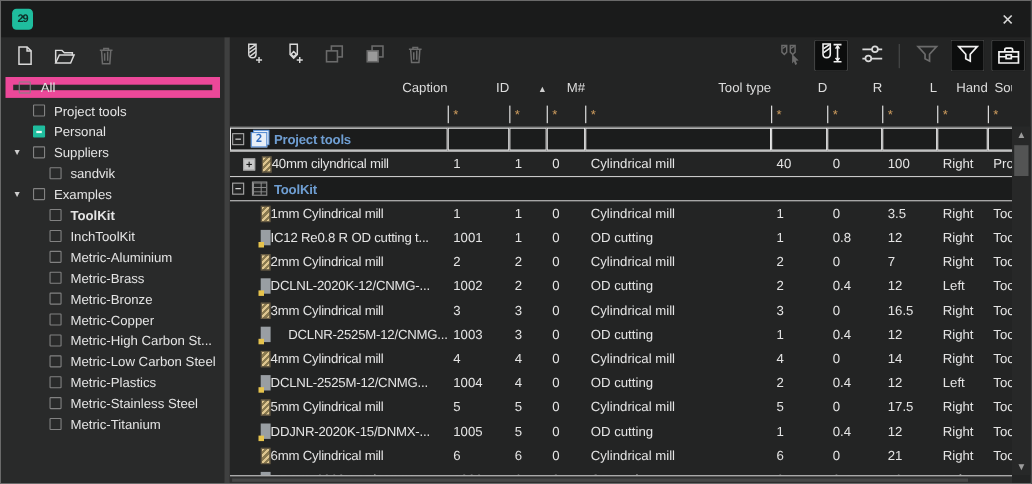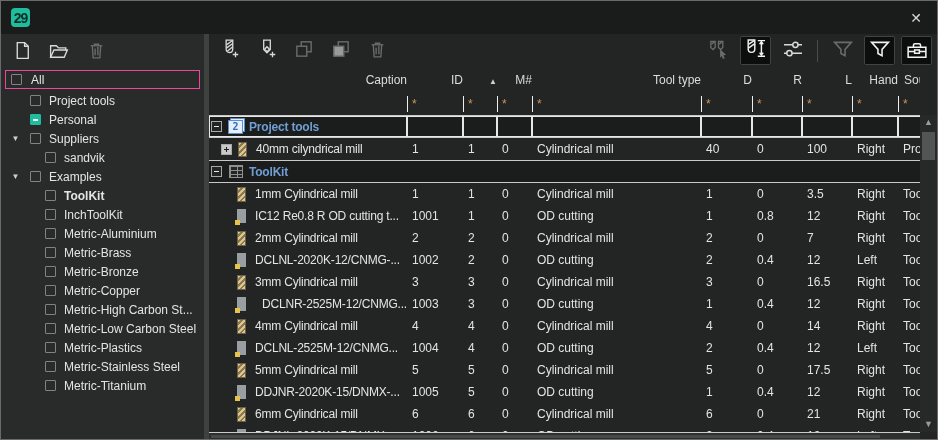--- a/index.html
+++ b/index.html
@@ -6,32 +6,32 @@
   *{box-sizing:border-box;}
   .window{
     position:relative;width:938px;height:440px;
     border:1px solid #6a6a6a;background:#232424;
     font-family:"Liberation Sans",sans-serif;font-size:12px;color:#e4e4e4;
     overflow:hidden;
   }
   
   .titlebar{height:33px;background:#1a1b1b;display:flex;align-items:center;padding:0 10px;}
   .app-icon{width:19px;height:19px;border-radius:4px;background:#1fbd9e;color:#0d2f27;
-    font-weight:bold;font-size:14px;display:flex;align-items:center;justify-content:center;letter-spacing:-1px;}
+    font-weight:bold;font-size:10px;display:flex;align-items:center;justify-content:center;letter-spacing:-1px;}
   .win-title{margin-left:9px;color:#f0f0f0;margin-top:48px;}
   .close-btn{margin-left:auto;width:22px;height:22px;display:flex;align-items:center;justify-content:center;
     color:#d8d8d8;font-size:14px;}
   
   .body{display:flex;height:405px;}
   .sidebar{width:203px;background:#292a2a;display:flex;flex-direction:column;}
   .side-toolbar{height:36px;display:flex;align-items:center;gap:11px;padding:0 8px;flex:none;}
   .icon-btn{width:26px;height:26px;display:flex;align-items:center;justify-content:center;color:#d9d9d9;}
   .icon-btn.disabled{color:#6b6b6b;}
   .tree{padding:0 4px;flex:1;overflow:hidden;}
-  .all-box{border:1px solid #ec4899;height:19px;display:flex;align-items:center;padding:0 5px;gap:9px;margin-bottom:2px;}
+  .all-box{border:7px solid #ec4899;height:19px;display:flex;align-items:center;padding:0 5px;gap:9px;margin-bottom:2px;}
   .tree-item{height:19px;display:flex;align-items:center;gap:8px;}
   .tree-item .label{white-space:nowrap;}
   .tree-item .label.bold{font-weight:bold;}
   .chk{width:11px;height:11px;border:1px solid #828282;border-radius:1px;flex:none;position:relative;background:transparent;}
   .chk.indeterminate{background:#1fbd9e;border-color:#1fbd9e;}
   .chk.indeterminate::after{content:"";position:absolute;left:2px;right:2px;top:4px;height:2px;background:#eafaf5;}
   .tri{width:13px;flex:none;font-size:8px;color:#cfcfcf;text-align:center;}
   .splitter{width:5px;background:#3f4040;}
   
   .main{position:relative;flex:1;background:#232424;overflow:hidden;}
@@ -68,21 +68,21 @@
     color:#2f6bbf;font-family:"DejaVu Sans Mono",monospace;font-weight:bold;font-size:10px;line-height:12px;text-align:center;
     box-shadow:2px -2px 0 -1px #e8eef7,2px -2px 0 0 #5b8fd4;}
   .gicon-toolkit{width:14px;height:13px;margin-left:7px;flex:none;border:1px solid #8f8f8f;background:#232424;
     background-image:linear-gradient(to right,#8f8f8f 1px,transparent 1px),linear-gradient(to bottom,#8f8f8f 1px,transparent 1px);
     background-size:7px 4px;}
   .ticon-mill{width:9px;height:15px;flex:none;margin-left:28px;border:1px solid #6d6046;
     background:repeating-linear-gradient(135deg,#ddc58f 0 2px,#8a7a50 2px 4px);}
   .ticon-mill.after-expand{margin-left:6px;}
   .ticon-lathe{width:9px;height:14px;flex:none;margin-left:28px;background:#999ea3;position:relative;}
   .ticon-lathe::after{content:"";position:absolute;left:-2px;bottom:-2px;width:5px;height:5px;background:#e6c34d;}
-  .cap-text{margin-left:9px;}
+  .cap-text{margin-left:0;}
   .cell.num,.cell.txt{color:#e4e4e4;}
   
   .vscroll{position:absolute;top:48px;right:0;bottom:7px;width:17px;background:#272828;}
   .vscroll .arr{position:absolute;left:0;right:0;height:15px;color:#9c9c9c;font-size:9px;text-align:center;line-height:15px;}
   .vscroll .arr.up{top:0;}
   .vscroll .arr.down{bottom:0;}
   .vscroll .thumb{position:absolute;left:2px;right:2px;top:17px;height:28px;background:#535454;}
   .hscroll{position:absolute;left:0;right:17px;bottom:0;height:7px;background:#2e2f2f;border-top:1px solid #c9c9c9;}
   .hscroll .thumb{position:absolute;left:2px;right:40px;top:2px;height:3px;background:#474848;}
 </style>

